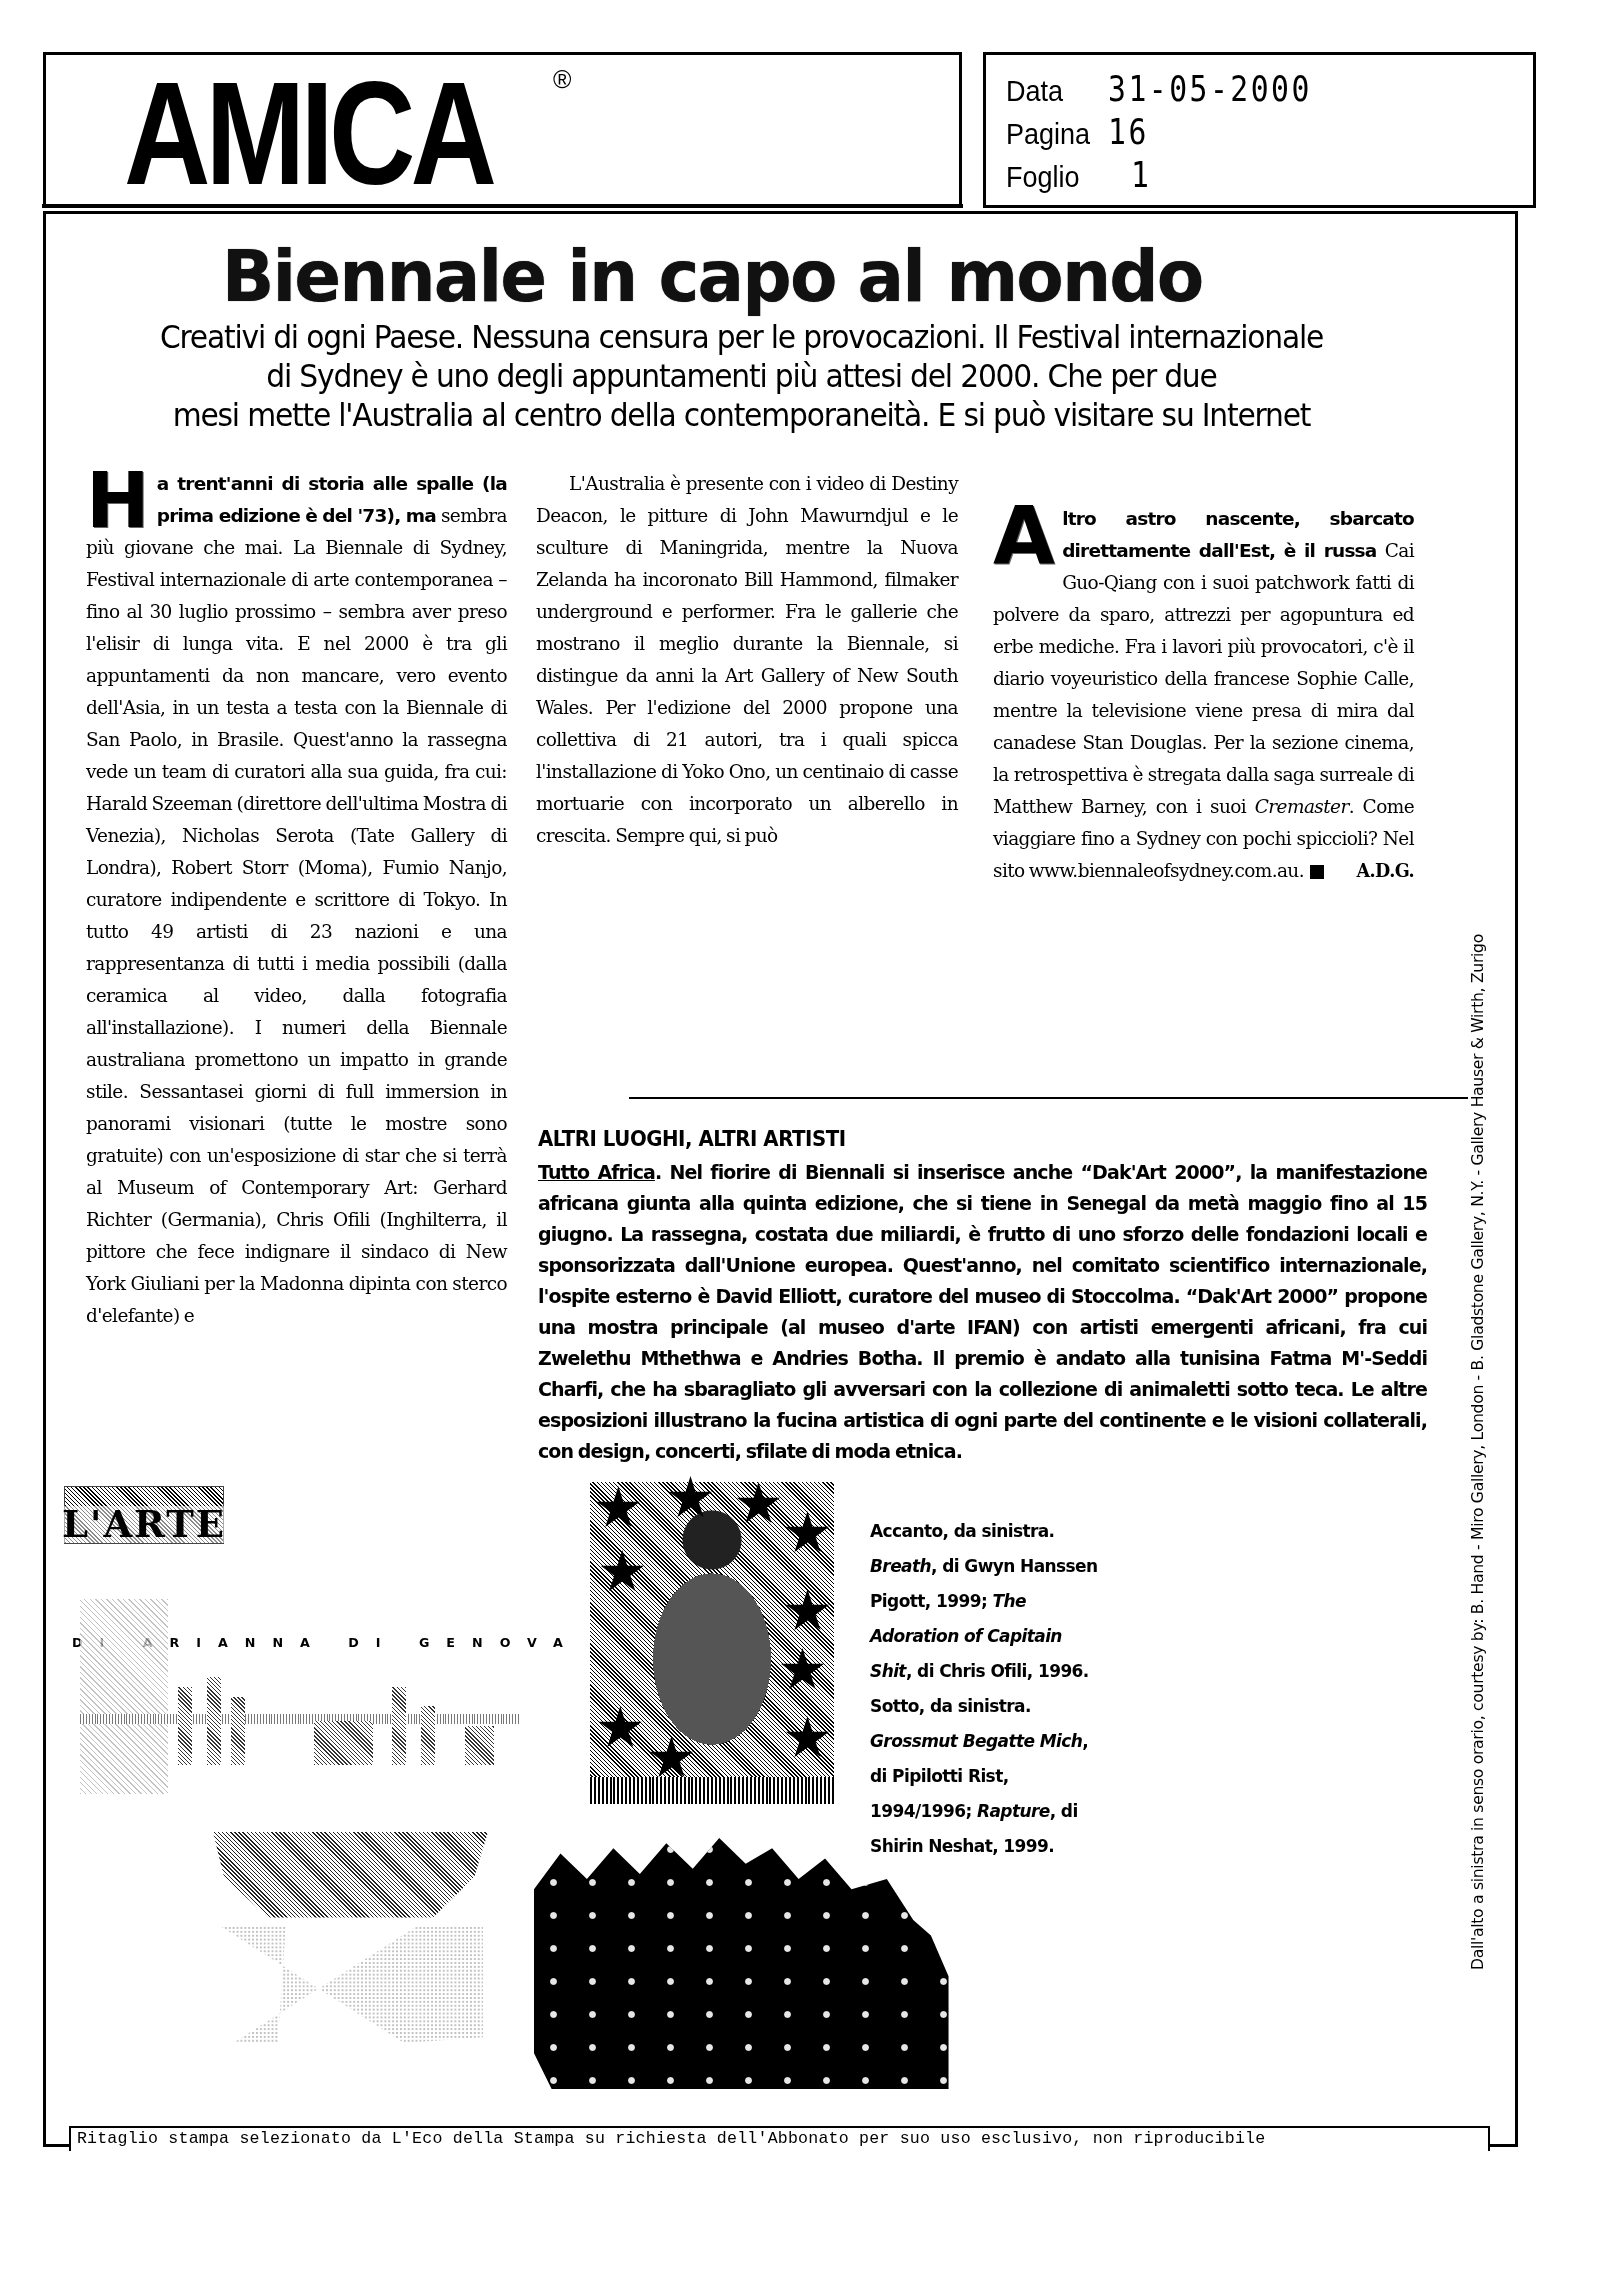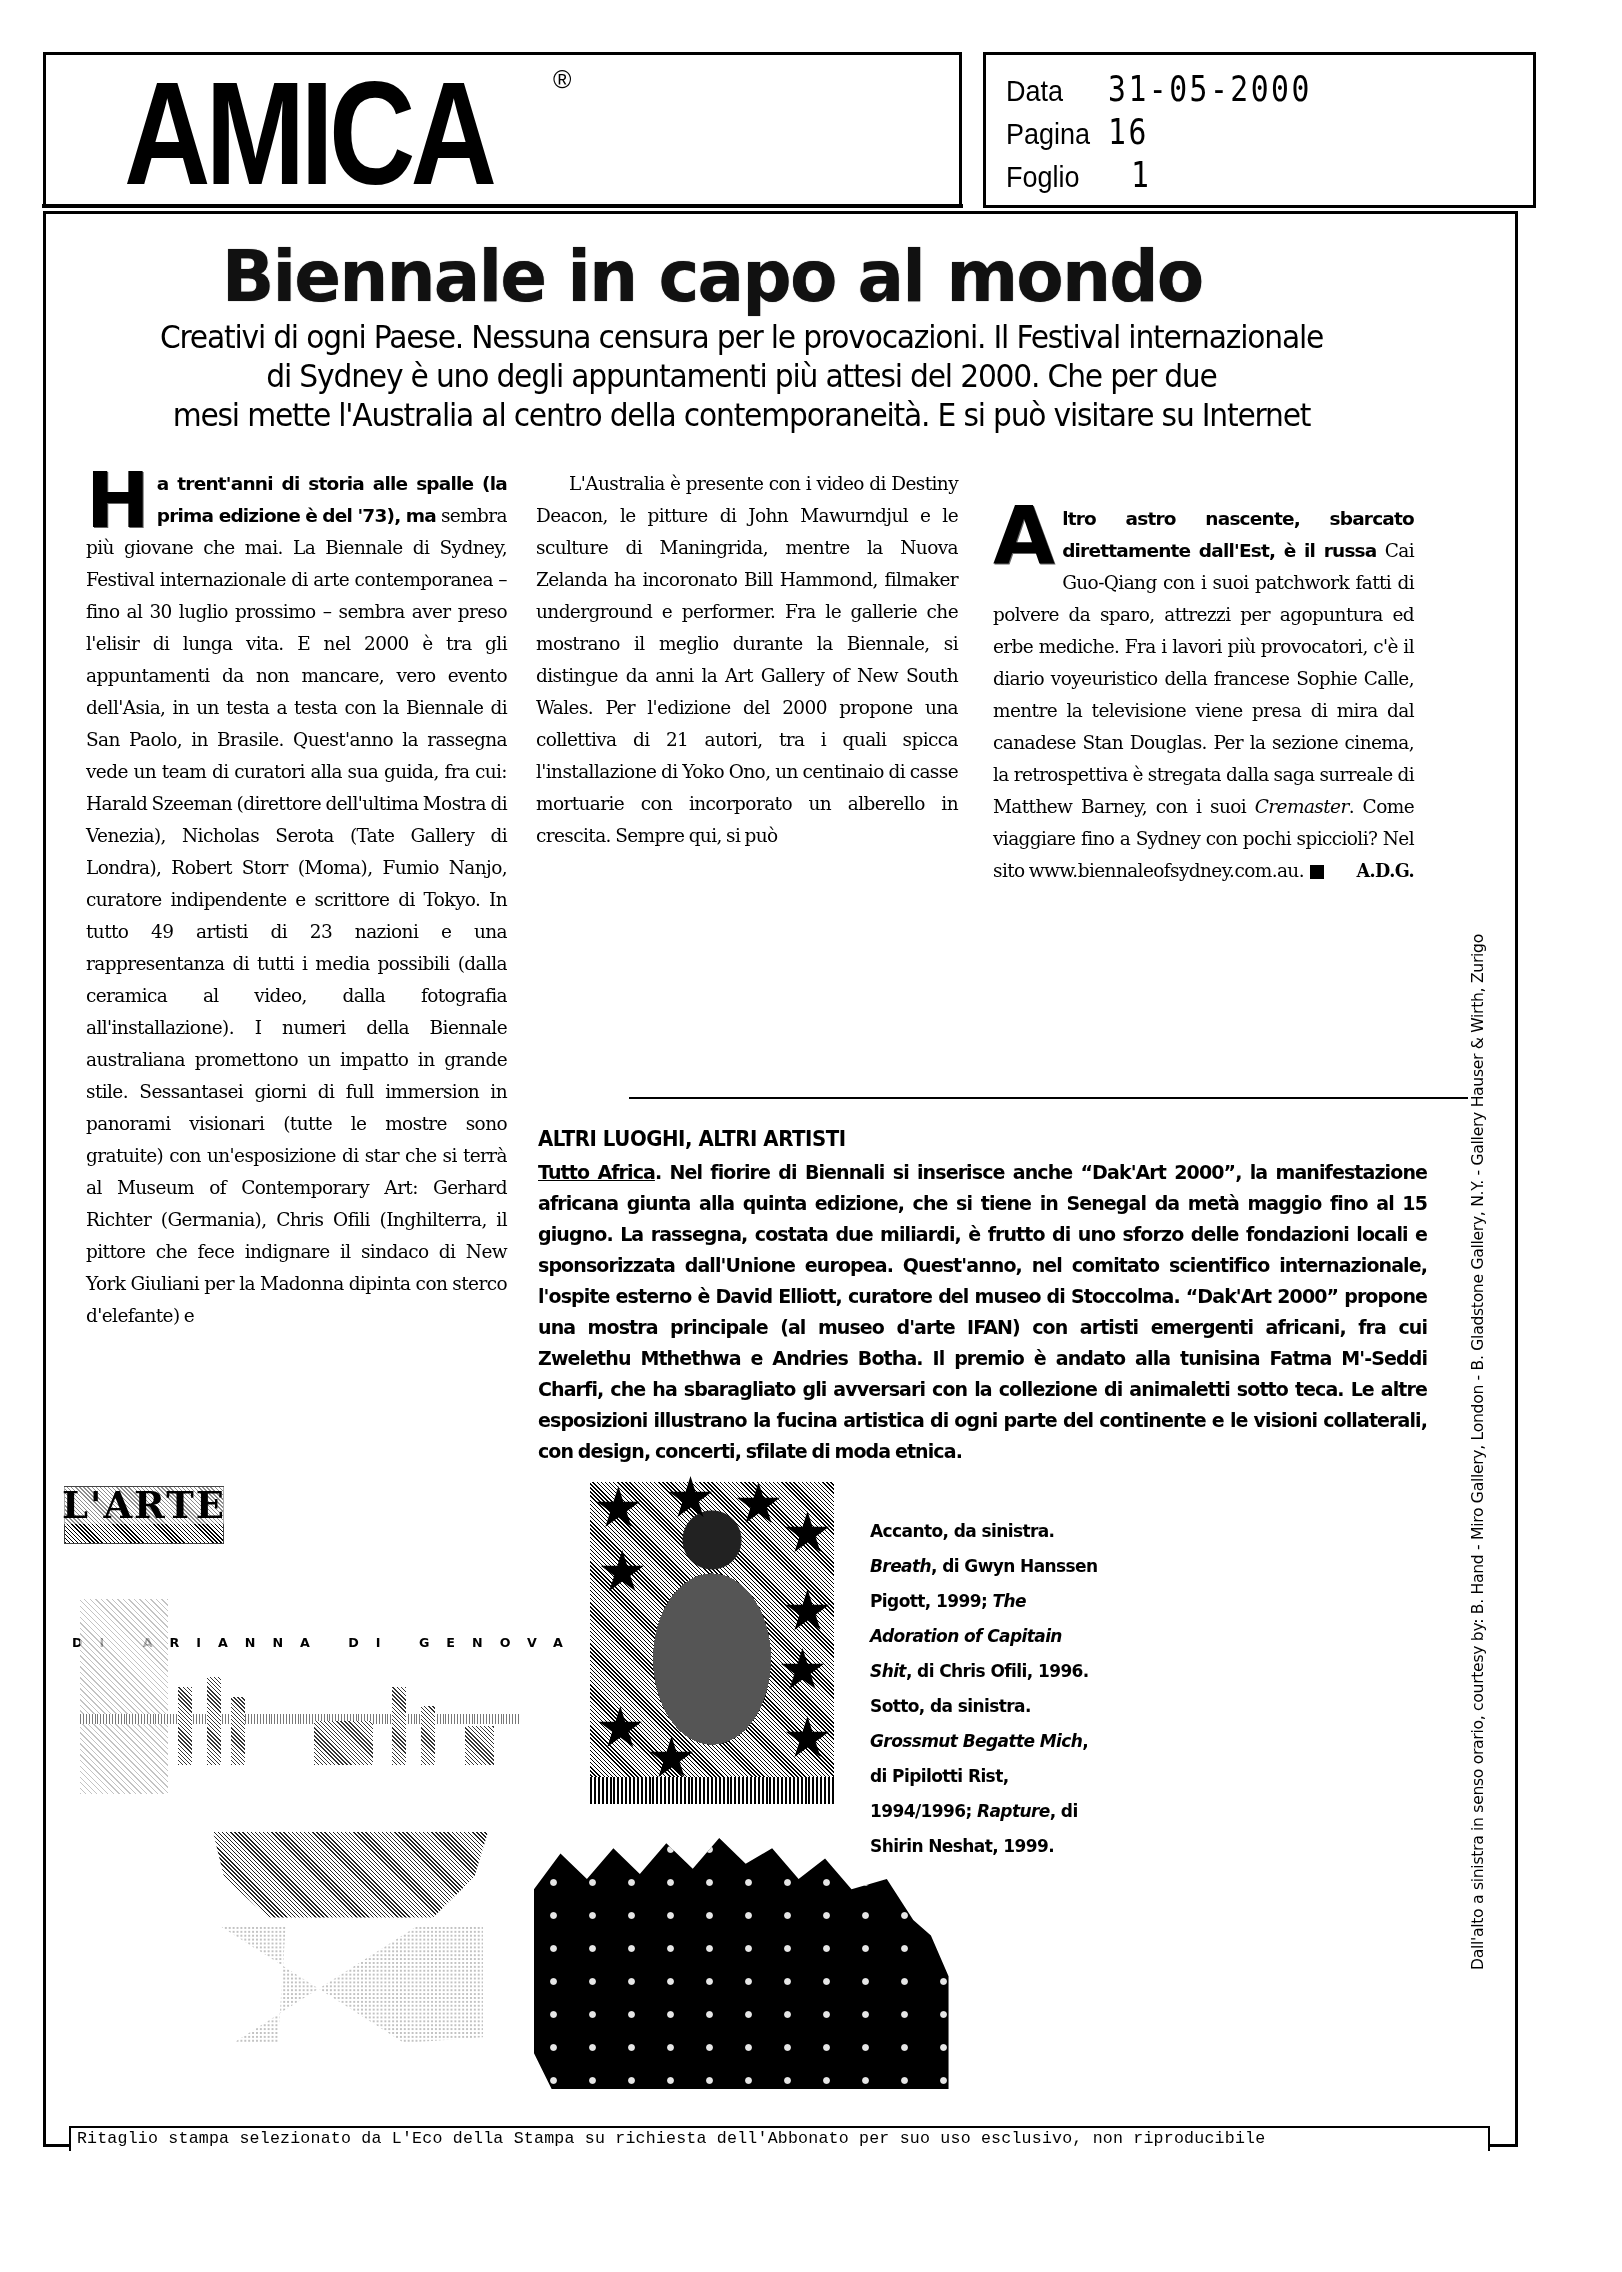--- a/index.html
+++ b/index.html
@@ -44,21 +44,21 @@
   .rule { position: absolute; height: 2px; background: #000; }
 
   
   .box-title { position: absolute; left: 538px; top: 1126px; font-family: "DejaVu Sans", sans-serif; font-weight: bold; font-size: 21.5px; letter-spacing: -0.5px; transform: scaleX(0.92); transform-origin: left; }
   .box-text { position: absolute; left: 538px; top: 1157px; width: 889px; font-family: "DejaVu Sans", sans-serif; font-weight: bold; font-size: 19px; line-height: 31px; text-align: justify; letter-spacing: -0.9px; word-spacing: -1px; }
   .box-text .kicker { text-decoration: underline; }
 
   
   .rubric-logo { position: absolute; left: 64px; top: 1486px; width: 160px; height: 58px;
     background: repeating-linear-gradient(45deg, #000 0 1px, #fff 1px 2.9px), repeating-linear-gradient(-45deg, #000 0 1px, transparent 1px 2.9px);
-    border: 1px solid #444; display: flex; align-items: flex-start; justify-content: center; }
+    border: 1px solid #444; display: flex; align-items: flex-end; justify-content: center; }
   .rubric-logo span { font-family: "DejaVu Serif", serif; font-weight: bold; font-size: 37px; color: #000; background: rgba(255,255,255,0.55); letter-spacing: 2px; line-height: 1; }
   .byline { position: absolute; left: 72px; top: 1635px; font-family: "DejaVu Sans", sans-serif; font-weight: bold; font-size: 12.7px; letter-spacing: 17px; }
 
   
   .img { position: absolute; }
   .img-ofili { left: 590px; top: 1482px; width: 244px; height: 322px; background:
       radial-gradient(circle at 50% 18%, #222 0 29px, transparent 30px),
       radial-gradient(ellipse at 50% 55%, #555 0 59px, transparent 59px),
       repeating-linear-gradient(45deg, #000 0 1px, #fff 1px 2.9px); }
   .img-ofili .star { position: absolute; width: 45px; height: 45px; background: #000;

